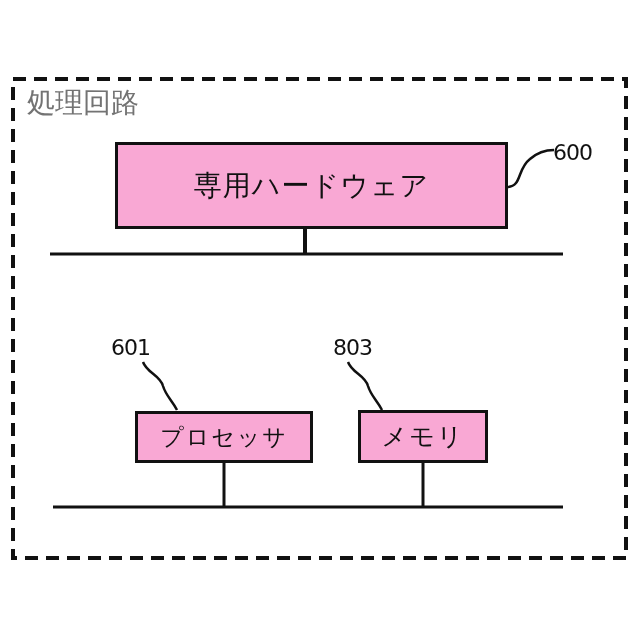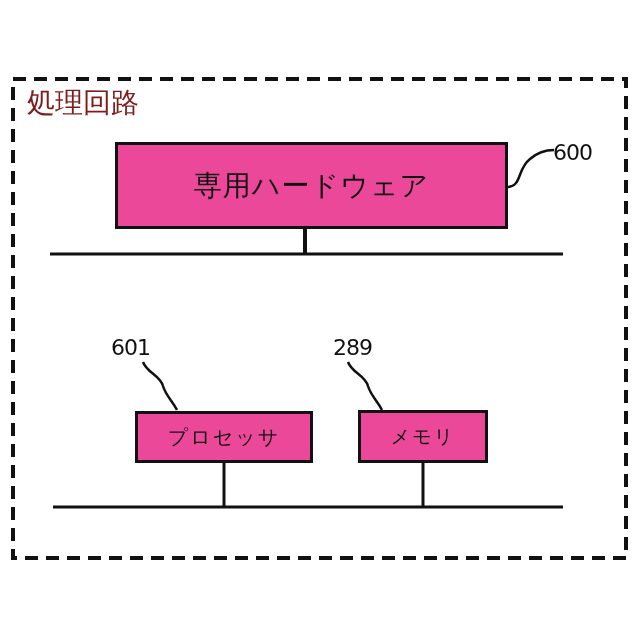--- a/index.html
+++ b/index.html
@@ -17,21 +17,21 @@
   }
   #lines {
     position: absolute;
     left: 0;
     top: 0;
     width: 640px;
     height: 640px;
   }
   .label {
     position: absolute;
-    color: #7f1d1d;
+    color: #737373;
     white-space: nowrap;
     line-height: 1;
   }
   .circuit-title {
     left: 27px;
     top: 89px;
     font-size: 28px;
     letter-spacing: 0px;
   }
   .ref-num {
@@ -40,49 +40,49 @@
     letter-spacing: -1px;
     color: #111111;
   }
   .ref-600 { left: 553px; top: 142px; }
   .ref-601 { left: 111px; top: 337px; }
   .ref-602 { left: 333px; top: 337px; }
   .node-box {
     position: absolute;
     box-sizing: border-box;
     border: 3px solid #111111;
-    background: #ec4899;
+    background: #f9a8d4;
     display: flex;
     align-items: center;
     justify-content: center;
     color: #111111;
     text-align: center;
   }
   .hardware-box {
     left: 115px;
     top: 142px;
     width: 393px;
     height: 87px;
     font-size: 28px;
     letter-spacing: 1px;
   }
   .processor-box {
     left: 135px;
     top: 411px;
     width: 178px;
     height: 52px;
-    font-size: 20px;
+    font-size: 23px;
     letter-spacing: 2px;
   }
   .memory-box {
     left: 358px;
     top: 410px;
     width: 130px;
     height: 53px;
-    font-size: 19px;
+    font-size: 25px;
     letter-spacing: 2px;
   }
 </style>
 </head>
 <body>
 
 <div id="canvas">
 
   <svg id="lines" viewBox="0 0 640 640" xmlns="http://www.w3.org/2000/svg">
 
@@ -116,15 +116,15 @@
   </div>
 
   <div class="node-box memory-box">
     <span>メモリ</span>
   </div>
 
   <div class="label ref-num ref-600">600</div>
 
   <div class="label ref-num ref-601">601</div>
 
-  <div class="label ref-num ref-602">289</div>
+  <div class="label ref-num ref-602">803</div>
 
 </div>
 
 </body></html>

